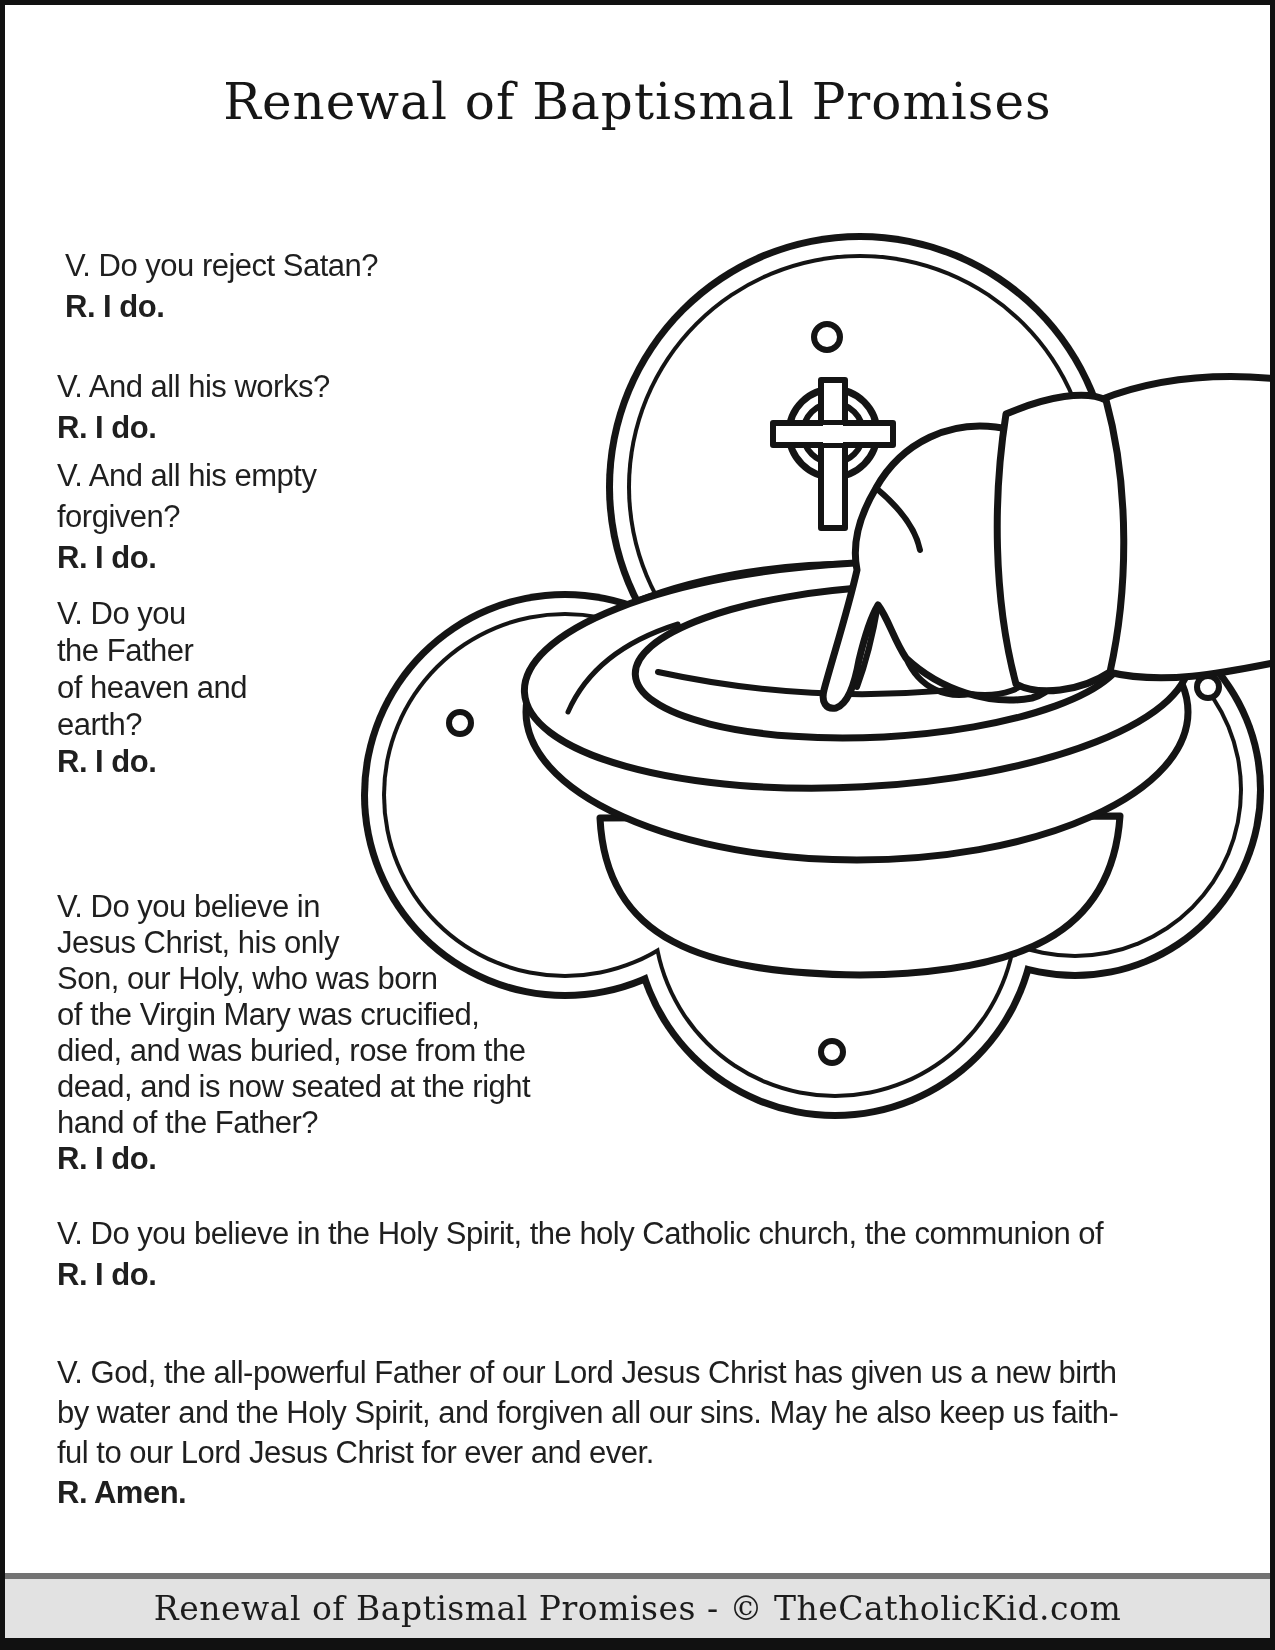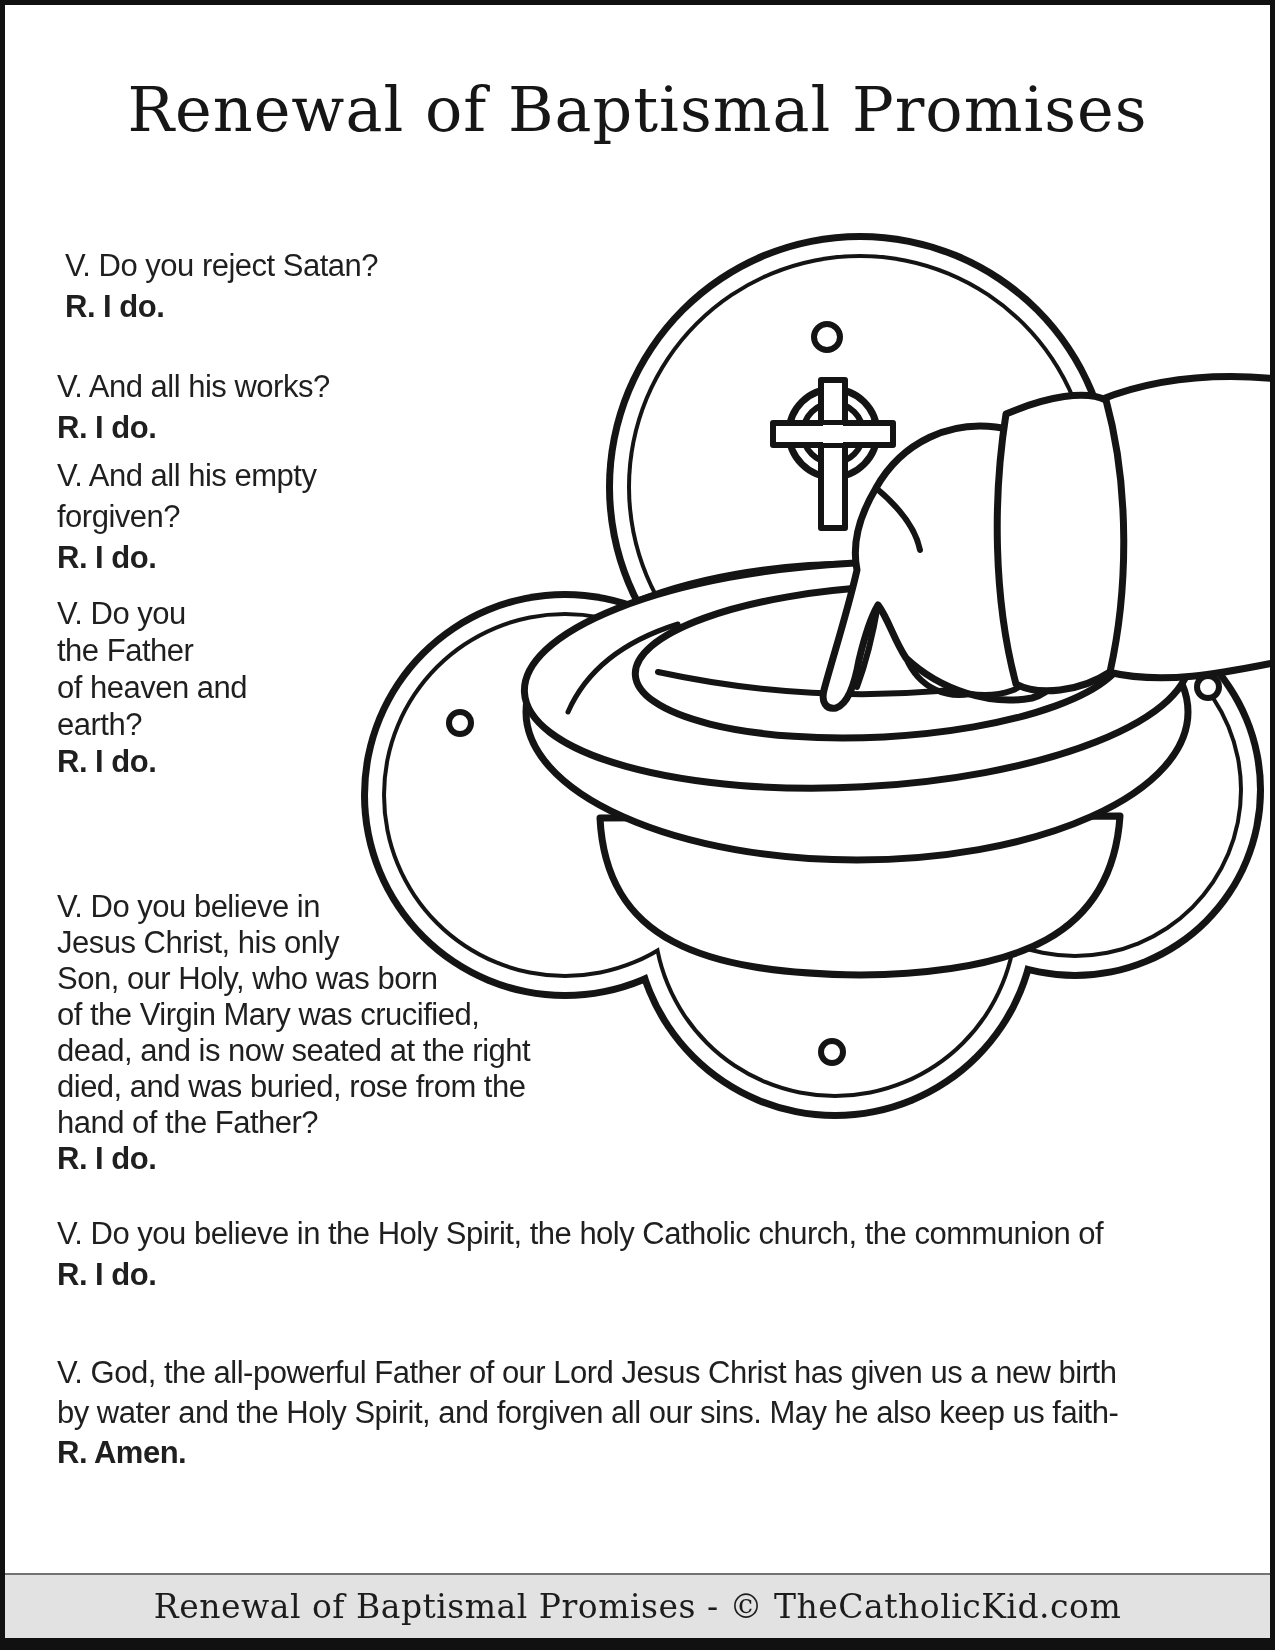--- a/index.html
+++ b/index.html
@@ -3,34 +3,34 @@
 <meta charset="utf-8">
 <style>
   html,body { margin:0; padding:0; background:#777; }
   .page {
     position:relative; width:1275px; height:1650px; background:#ffffff;
     box-sizing:border-box; border:5px solid #111;
     font-family:"Liberation Sans", sans-serif; color:#1f1f1f; overflow:hidden;
   }
   .title {
     position:absolute; top:68px; left:0; width:100%; text-align:center;
-    font-family:"DejaVu Serif", serif; font-size:62px; font-weight:400;
+    font-family:"DejaVu Serif", serif; font-size:50px; font-weight:400;
     color:#161616; letter-spacing:1px; white-space:pre;
   }
   .pblock { position:absolute; left:52px; font-size:31px; letter-spacing:-0.5px; }
   .vline  { white-space:pre; }
   .response { font-weight:bold; white-space:pre; letter-spacing:-0.5px; }
   .lh41 .vline, .lh41 .response { line-height:41px; }
   .lh37 .vline, .lh37 .response { line-height:37px; }
   .lh36 .vline, .lh36 .response { line-height:36px; }
   .lh40 .vline, .lh40 .response { line-height:40px; }
   .illustration { position:absolute; left:355px; top:215px; width:920px; height:935px; }
   .footer {
     position:absolute; left:0; bottom:0; width:100%; height:72px; box-sizing:border-box;
-    background:#e2e2e2; border-top:2px solid #737373; border-bottom:7px solid #111;
+    background:#e2e2e2; border-top:6px solid #737373; border-bottom:7px solid #111;
     display:flex; align-items:center; justify-content:center;
   }
   .footer-text {
     font-family:"DejaVu Serif", serif; font-size:33px; color:#1c1c1c;
     letter-spacing:0.5px; white-space:pre;
   }
 </style>
 </head>
 <body>
 
@@ -60,34 +60,35 @@
     <div class="vline">of heaven and</div>
     <div class="vline">earth?</div>
     <div class="response">R. I do.</div>
   </div>
 
   <div class="pblock lh36" style="top:884px;">
     <div class="vline">V. Do you believe in</div>
     <div class="vline">Jesus Christ, his only</div>
     <div class="vline">Son, our Holy, who was born</div>
     <div class="vline">of the Virgin Mary was crucified,</div>
+    <div class="vline">died, and was buried, rose from the</div>
     <div class="vline">dead, and is now seated at the right</div>
-    <div class="vline">died, and was buried, rose from the</div>
     <div class="vline">hand of the Father?</div>
     <div class="response">R. I do.</div>
   </div>
 
   <div class="pblock lh41" style="top:1208px;">
     <div class="vline">V. Do you believe in the Holy Spirit, the holy Catholic church, the communion of</div>
     <div class="response">R. I do.</div>
   </div>
 
   <div class="pblock lh40" style="top:1348px;">
     <div class="vline">V. God, the all-powerful Father of our Lord Jesus Christ has given us a new birth</div>
     <div class="vline">by water and the Holy Spirit, and forgiven all our sins. May he also keep us faith-</div>
+    <div class="vline">ful to our Lord Jesus Christ for ever and ever.</div>
     <div class="response">R. Amen.</div>
   </div>
 
   <svg class="illustration" viewBox="0 0 920 935" stroke-linecap="round" stroke-linejoin="round">
 
     <g>
       <g fill="#141414">
         <circle cx="500" cy="267" r="254"></circle>
         <circle cx="205" cy="575" r="204"></circle>
         <circle cx="715" cy="570" r="189"></circle>

